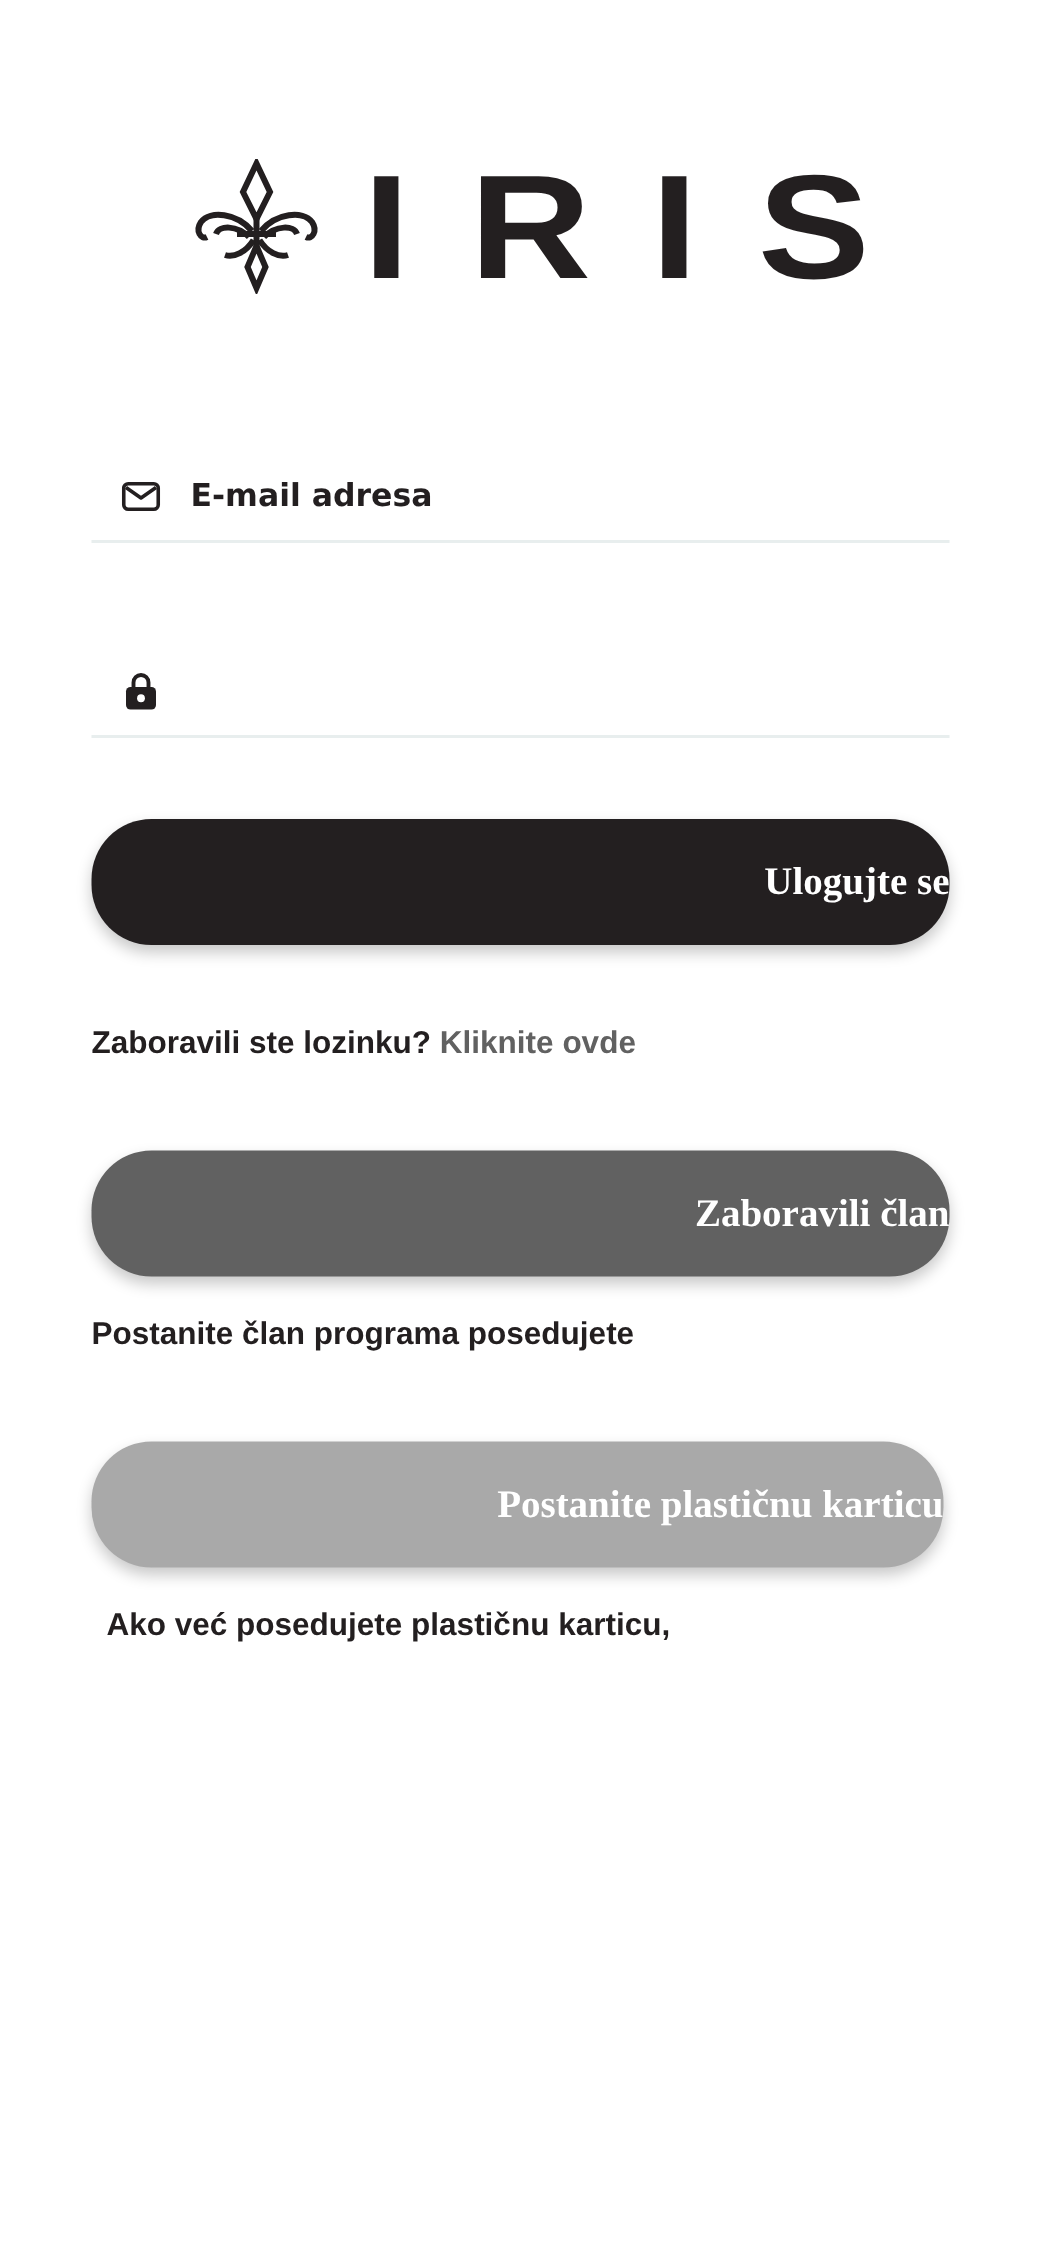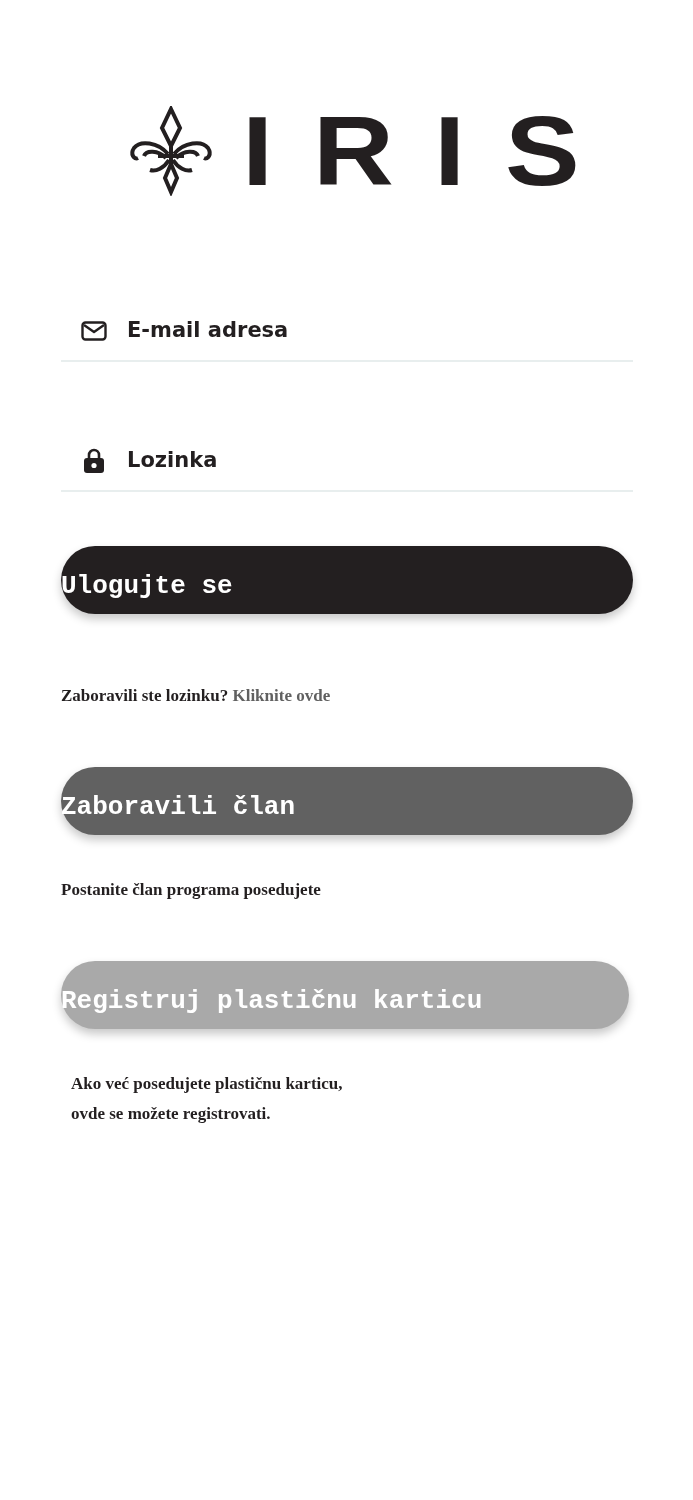--- a/index.html
+++ b/index.html
@@ -83,28 +83,28 @@
     }
     .field input::placeholder {
       color: #231f20;
       opacity: 1;
     }
 
     
     .btn {
       position: absolute;
       left: 61px;
-      height: 68px;
+      height: 84px;
       border: none;
       border-radius: 40px;
       color: #ffffff;
-      font-family: Liberation Mono, monospace;
+      font-family: Liberation Serif, serif;
       font-weight: 700;
       font-size: 26px;
-      text-align: left;
+      text-align: right;
       line-height: 80px;
       box-shadow: 0 5px 10px rgba(0,0,0,0.22);
       cursor: pointer;
     }
     .btn.login {
       top: 546px;
       width: 572px;
       background: #231f20;
     }
     .btn.member {
@@ -115,23 +115,23 @@
     .btn.card {
       top: 961px;
       width: 568px;
       background: #a9a9a9;
     }
 
     
     .text {
       position: absolute;
       left: 61px;
-      font-family: Liberation Serif, serif;
-      font-weight: 700;
-      font-size: 17px;
+      font-family: Liberation Sans, sans-serif;
+      font-weight: 700;
+      font-size: 21px;
       color: #231f20;
       line-height: 30px;
     }
     .forgot { top: 681px; }
     .forgot .link {
       color: #616161;
       cursor: pointer;
     }
     .member-desc { top: 875px; }
     .card-desc { top: 1069px; margin-left: 10px; }
@@ -173,30 +173,28 @@
 </label>
 
 <label class="field password">
   <span class="icon">
     <svg width="22" height="26" viewBox="0 0 22 26">
       <path d="M6 11 V7 A5 5 0 0 1 16 7 V11" fill="none" stroke="#231f20" stroke-width="2.6"></path>
       <rect x="1" y="10" width="20" height="15" rx="3" fill="#231f20"></rect>
       <circle cx="11" cy="17.5" r="2.6" fill="#ffffff"></circle>
     </svg>
   </span>
-  <input type="password" placeholder="Lozinka" style="">
 </label>
 
 <button class="btn login">Ulogujte se</button>
 
 <div class="text forgot">
   <span>Zaboravili ste lozinku?</span>
   <span class="link">Kliknite ovde</span>
 </div>
 
 <button class="btn member">Zaboravili član</button>
 <div class="text member-desc">Postanite član programa posedujete</div>
 
-<button class="btn card">Registruj plastičnu karticu</button>
+<button class="btn card">Postanite plastičnu karticu</button>
 <div class="text card-desc">
   <div>Ako već posedujete plastičnu karticu,</div>
-  <div>ovde se možete registrovati.</div>
 </div>
 
 </body></html>

